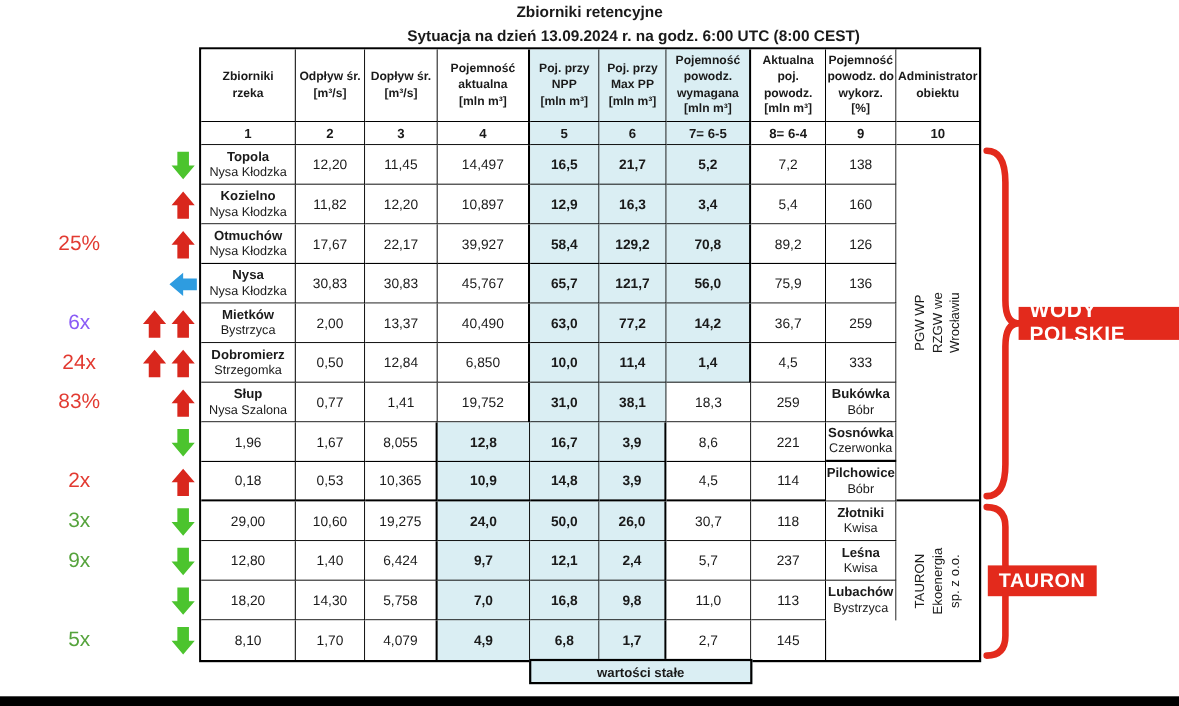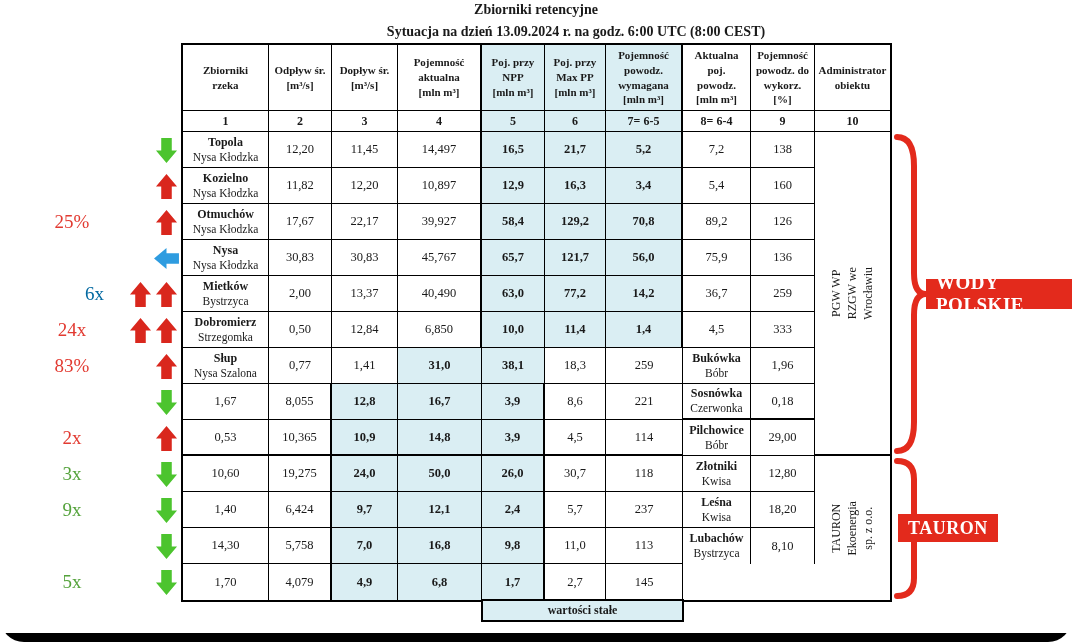--- a/index.html
+++ b/index.html
@@ -1,18 +1,18 @@
 <!DOCTYPE html>
 <html style="--hl: #daeef3; --brand-red: #e32a1c; --brand-blue: #2b9df0;"><head>
 <meta charset="utf-8">
 <style>
   html,body { margin:0; padding:0; background:#fff; }
   .canvas {
     position:relative; width:1072px; height:642px; background:#ffffff;
-    font-family:Liberation Serif, serif; color:#1a1a1a; overflow:hidden;border-radius:24px;
+    font-family:Liberation Sans, sans-serif; color:#1a1a1a; overflow:hidden;
   }
   .title    { position:absolute; top:2px;  left:0; width:1072px; text-align:center; font-size:14px; font-weight:bold; }
   .subtitle { position:absolute; top:24px; left:0; width:1072px; text-align:center; font-size:14px; font-weight:bold;margin-left:40px; }
 
   
   .tbl {
     position:absolute; left:181px; top:43px;
     display:grid;
     grid-template-columns:86px 63px 66px 84px 63px 61px 77px 68px 64px 75px;
     grid-template-rows:66px 21px repeat(13, 36px);
@@ -106,21 +106,21 @@
       </div>
       <div class="trend-slot">
         <span class="trend-label" style="color: rgb(46, 156, 224);"></span>
         <span class="arrow-group">
           <svg viewBox="0 0 24 28" width="23" height="27" class="ar-left">
             <path d="M12 1 L23 14 H17.5 V27 H6.5 V14 H1 Z" fill="#2e9ce0"></path>
           </svg>
         </span>
       </div>
       <div class="trend-slot">
-        <span class="trend-label" style="color: #0369a1; text-align: right;">6x</span>
+        <span class="trend-label" style="color: #8b5cf6;">6x</span>
         <span class="arrow-group">
           <svg viewBox="0 0 24 28" width="23" height="27" class="ar-up">
             <path d="M12 1 L23 14 H17.5 V27 H6.5 V14 H1 Z" fill="#d9271d"></path>
           </svg>
           <svg viewBox="0 0 24 28" width="23" height="27" class="ar-up">
             <path d="M12 1 L23 14 H17.5 V27 H6.5 V14 H1 Z" fill="#d9271d"></path>
           </svg>
         </span>
       </div>
       <div class="trend-slot">
@@ -446,20 +446,23 @@
       <div class="cell namec">
         <div class="res-name">Słup</div>
         <div class="res-river">Nysa Szalona</div>
       </div>
       <div class="cell vcell">
         <span>0,77</span>
       </div>
       <div class="cell vcell">
         <span>1,41</span>
       </div>
+      <div class="cell vcell br2">
+        <span>19,752</span>
+      </div>
       <div class="cell vcell hl">
         <span>31,0</span>
       </div>
       <div class="cell vcell hl">
         <span>38,1</span>
       </div>
       <div class="cell vcell">
         <span>18,3</span>
       </div>
       <div class="cell vcell">

